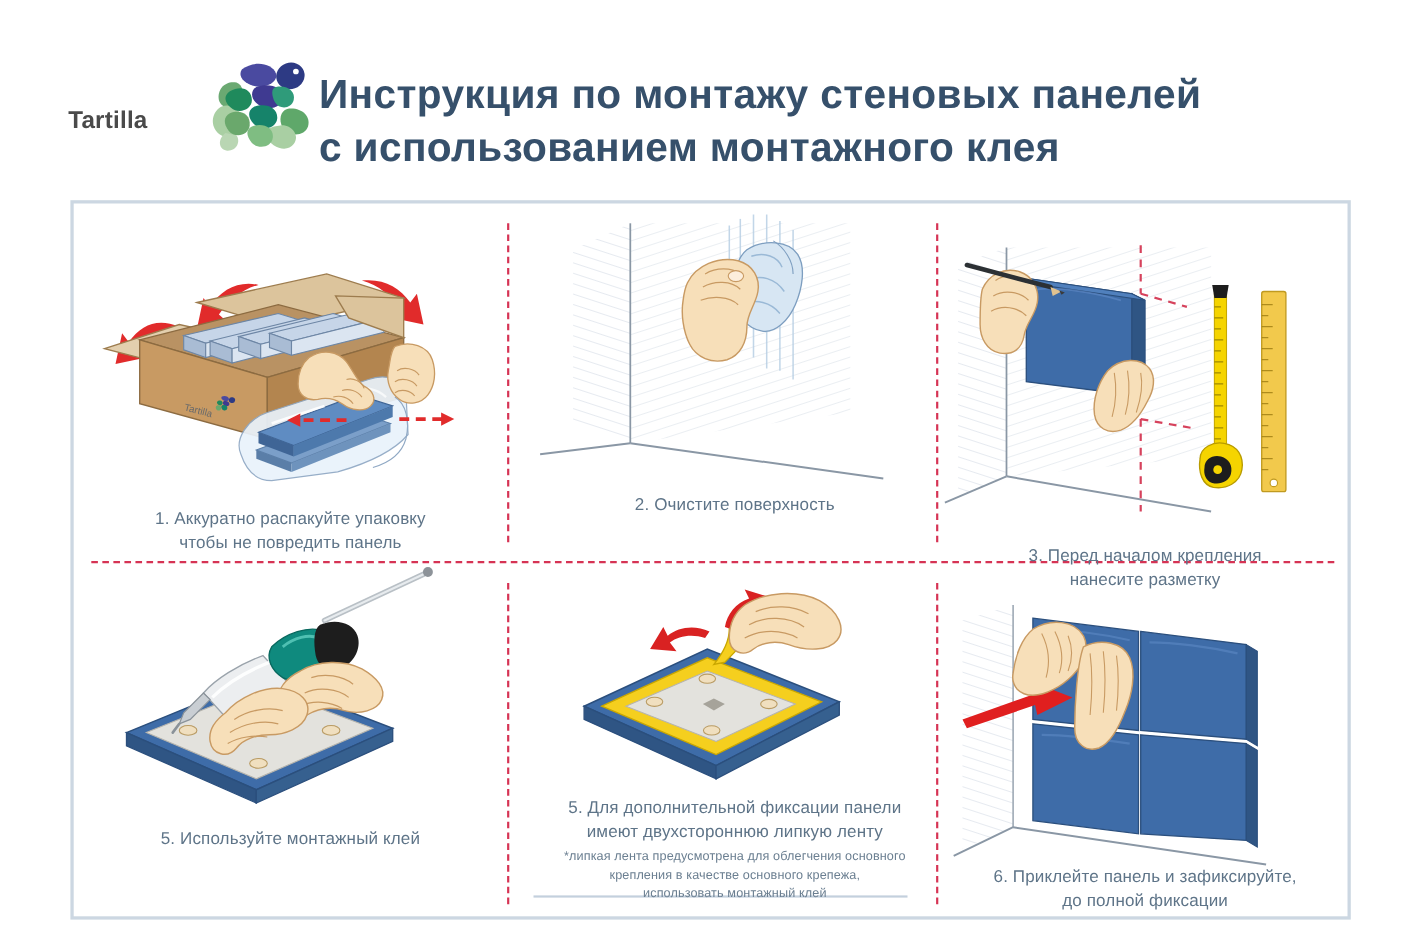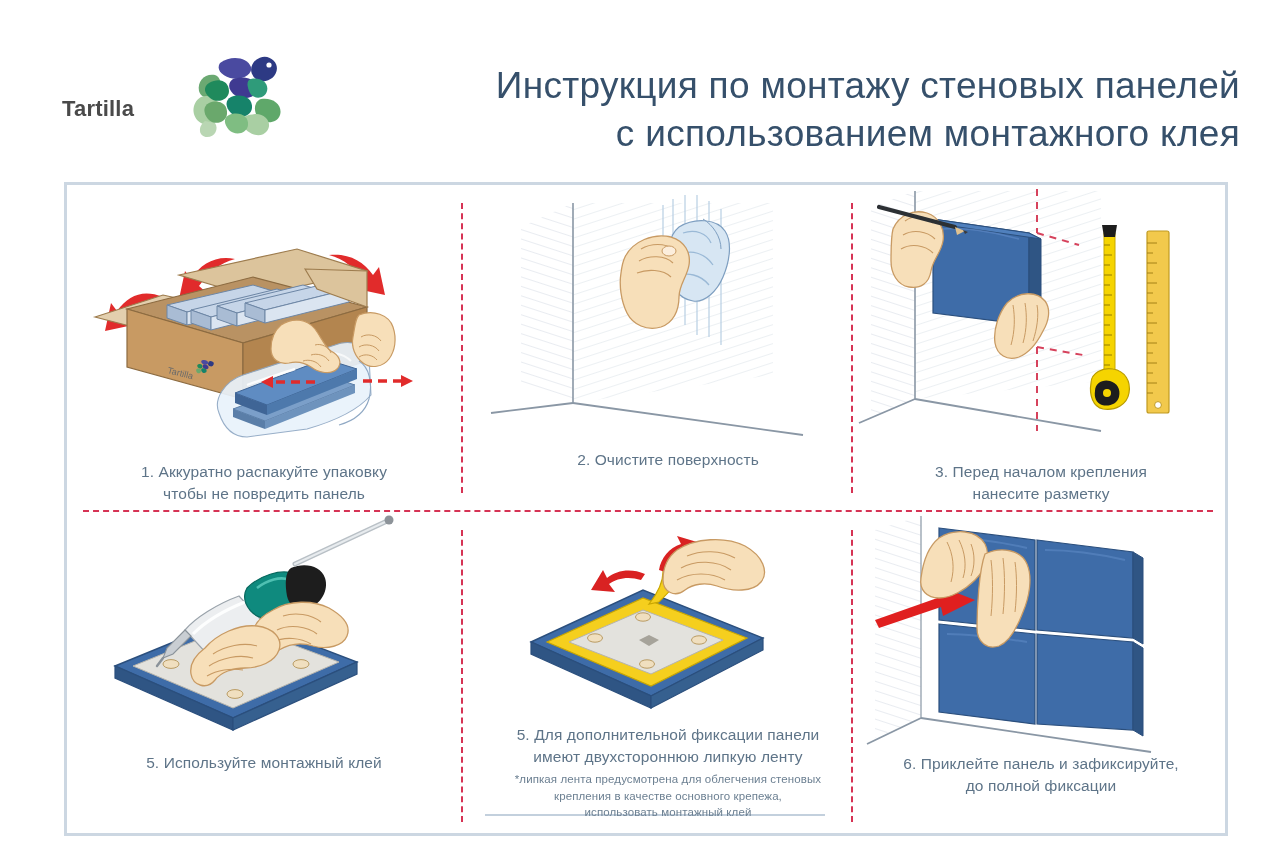--- a/index.html
+++ b/index.html
@@ -8,36 +8,36 @@
     background:#ffffff;
     font-family:"Liberation Sans","DejaVu Sans",sans-serif;
     overflow:hidden;position:relative;
   }
   
   #header{position:absolute;left:0;top:0;width:1280px;height:182px;}
   #brand{position:absolute;left:62px;top:96px;width:120px;text-align:left;
     font-size:22px;font-weight:bold;color:#4a4a4a;letter-spacing:.2px;}
   #logo{position:absolute;left:185px;top:45px;width:105px;height:100px;}
   #title{position:absolute;left:290px;top:62px;width:950px;
-    text-align:right;color:#36506b;font-size:37px;line-height:1.30;
-    font-weight:400;letter-spacing:.3px;}
+    text-align:left;color:#36506b;font-size:37px;line-height:1.30;
+    font-weight:700;letter-spacing:.3px;}
   #title .l2{display:block;}
 
   
   #frame{position:absolute;left:64px;top:182px;width:1164px;height:654px;
     border:3px solid #ccd7e2;background:#ffffff;box-sizing:border-box;}
   #frame-inner{position:absolute;inset:0;}
 
   
   .cell{position:absolute;box-sizing:border-box;}
   .r1{top:0;height:327px;}
   .r2{top:327px;height:327px;}
   .c1{left:0;width:394px;}
   .c2{left:406px;width:390px;}
-  .c3{left:784px;width:380px;}
+  .c3{left:784px;width:380px;margin-top:34px;}
 
   
   .divider{position:absolute;}
   .dv{width:0;border-left:2px dashed #d63354;}
   .dh{height:0;border-top:2px dashed #d63354;}
   #dv1{left:394px;top:18px;height:290px;}
   #dv2{left:784px;top:18px;height:290px;}
   #dv3{left:394px;top:345px;height:292px;}
   #dv4{left:784px;top:345px;height:292px;}
   #dh1{left:16px;top:325px;width:1130px;}
@@ -431,21 +431,21 @@
                  C202 86 190 80 190 68 C190 54 196 44 204 38 Z" fill="#f7dfb9" stroke="#c89a63" stroke-width="1.3"></path>
         <path d="M214 44 C228 38 248 38 262 46" stroke="#c89a63" stroke-width="1.1" fill="none"></path>
         <path d="M208 56 C222 48 244 48 258 58" stroke="#c89a63" stroke-width="1.1" fill="none"></path>
         <path d="M204 68 C218 60 238 60 252 68" stroke="#c89a63" stroke-width="1.1" fill="none"></path>
       </svg>
     </div>
     <div class="caption" style="top:212px">
       <span class="ln">5. Для дополнительной фиксации панели</span>
       <span class="ln">имеют двухстороннюю липкую ленту</span>
       <div class="note">
-        <span class="ln">*липкая лента предусмотрена для облегчения стеновых</span>
+        <span class="ln">*липкая лента предусмотрена для облегчения основного</span>
         <span class="ln">крепления в качестве основного крепежа,</span>
         <span class="ln">использовать монтажный  клей</span>
       </div>
     </div>
   </div>
 
   <div class="cell r2 c3">
     <div class="art">
       <svg width="380" height="250" viewBox="0 0 380 250">
         <defs>

